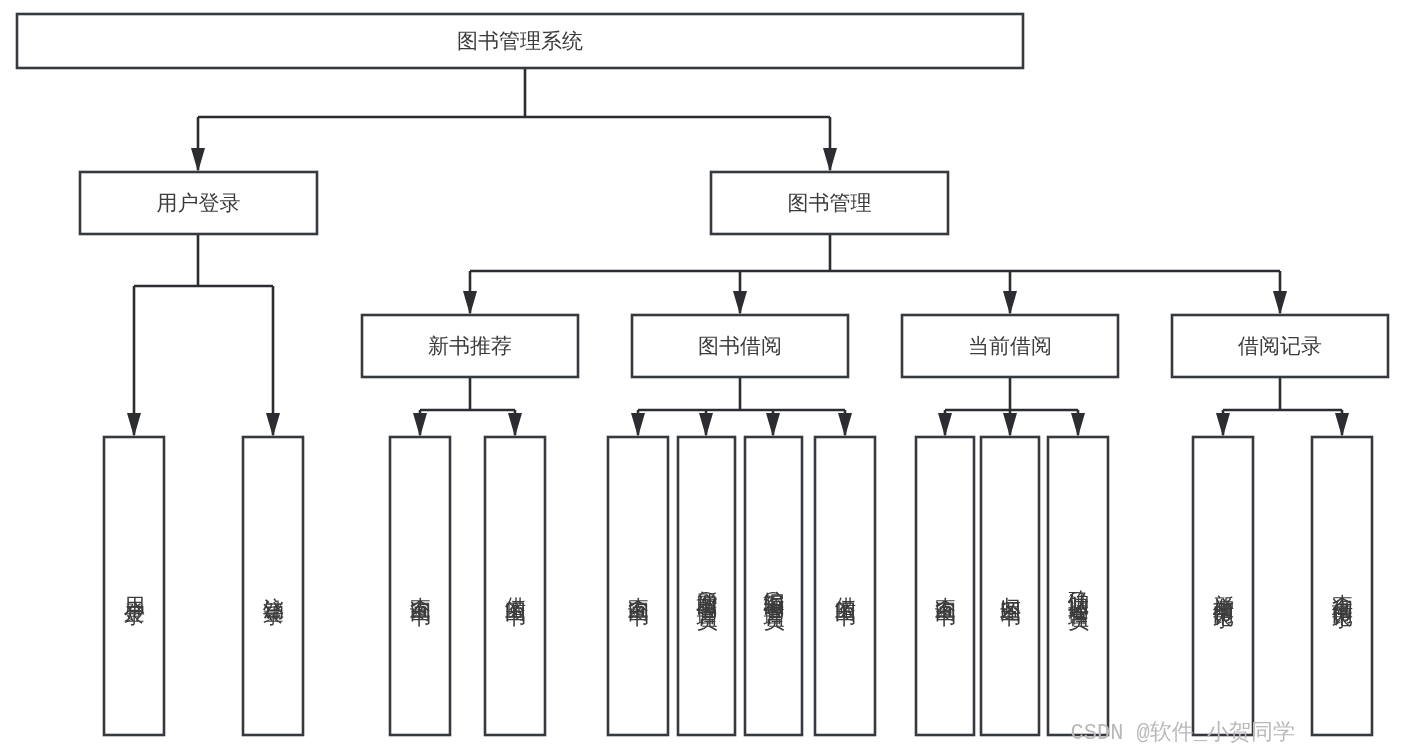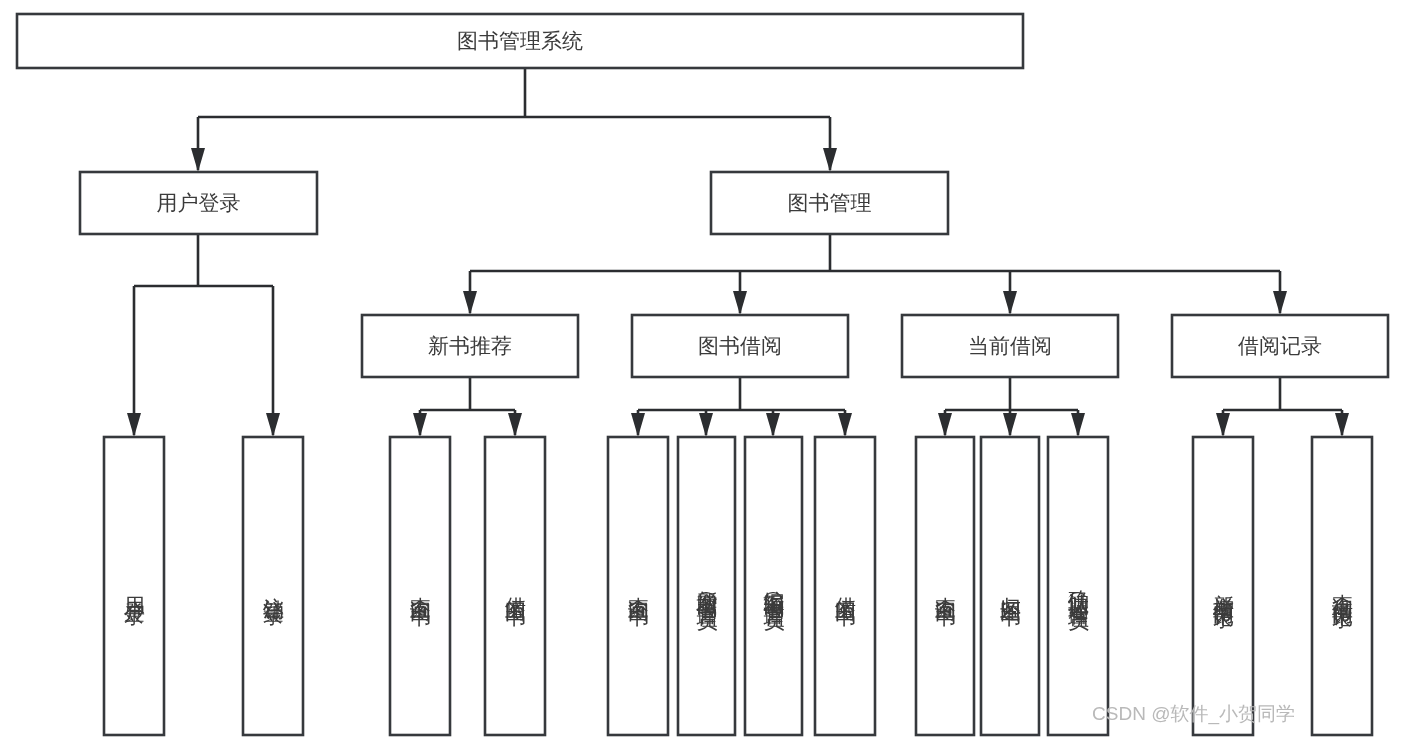--- a/index.html
+++ b/index.html
@@ -59,23 +59,23 @@
     text-orientation: upright;
     letter-spacing: 3px;
     line-height: 1;
     white-space: nowrap;
     pointer-events: none;
     user-select: none;
   }
   .watermark {
     position: absolute;
     right: 8px;
-    bottom: 20px;
-    font-family: Liberation Sans, sans-serif;
-    font-size: 19px;
+    bottom: 0;
+    font-family: Liberation Mono, monospace;
+    font-size: 22px;
     color: #b9b9b9;
     white-space: nowrap;
     user-select: none;
   }
 </style>
 </head>
 <body>
 
 <div id="diagram-root">
 

